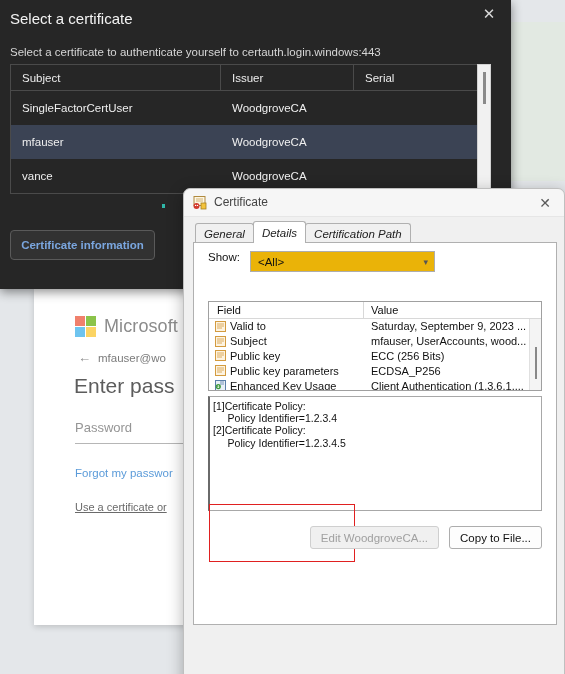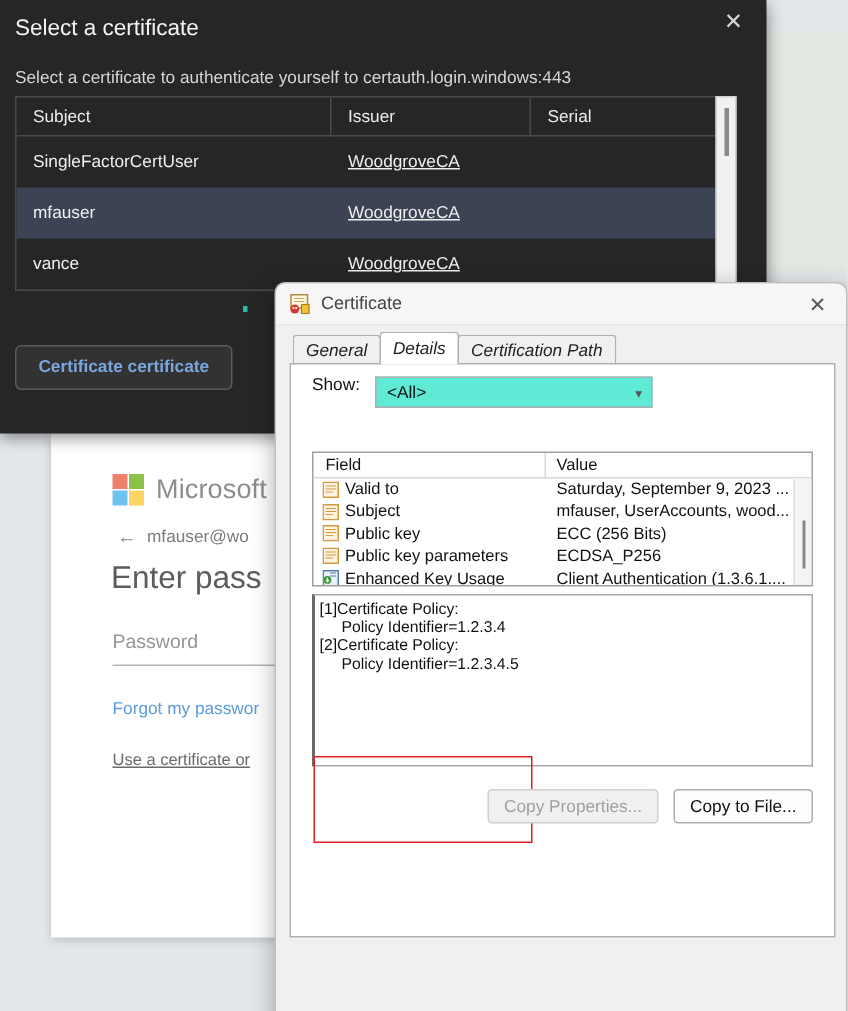--- a/index.html
+++ b/index.html
@@ -111,21 +111,21 @@
   .ch-subject { width: 210px; border-right: 1px solid #4a4a4a; }
   .ch-issuer  { width: 133px; border-right: 1px solid #4a4a4a; }
   .ch-serial  { width: 136px; }
   .certrow {
     display: flex; height: 34px; align-items: center;
     font-size: 11.5px; color: #efefef; cursor: pointer;
   }
   .certrow.selected { background: #3b4354; }
   .certrow .cc { padding-left: 11px; }
   .cc-subject { width: 210px; }
-  .cc-issuer  { width: 133px; text-decoration: underline; }
+  .cc-issuer  { width: 133px; }
   .cc-serial  { width: 136px; }
   .certrow-partial { height: 14px; overflow: hidden; }
   .certpick-scrollbar {
     position: absolute; left: 477px; top: 64px;
     width: 14px; height: 130px;
     background: #f1f1f1; border: 1px solid #d2d2d2;
   }
   .certpick-thumb {
     position: absolute; left: 5px; top: 7px;
     width: 3px; height: 32px; background: #8a8a8a;
@@ -190,21 +190,21 @@
     position: relative; background: #ffffff;
     border: 1px solid #b0b0b0;
     height: 383px; margin-top: -1px;
   }
   .showrow {
     position: absolute; left: 14px; top: 8px;
     display: flex; align-items: flex-start; gap: 10px;
   }
   .showlabel { font-size: 11.5px; color: #111; }
   .showselect {
-    width: 185px; height: 21px; background: #5eead4;
+    width: 185px; height: 21px; background: #eab308;
     border: 1px solid #adadad;
     display: flex; align-items: center; justify-content: space-between;
     padding: 0 6px 0 7px; font-size: 11.5px; color: #111;
     cursor: pointer;
   }
   .chev { color: #555; font-size: 9px; }
 
   .fieldbox {
     position: absolute; left: 14px; top: 58px;
     width: 334px; height: 90px;
@@ -350,21 +350,21 @@
 
       <div class="certrow certrow-partial"></div>
     </div>
 
     <div class="certpick-scrollbar">
       <div class="certpick-thumb"></div>
     </div>
 
     <div class="certpick-teal-dot"></div>
 
-    <div class="certinfo-btn">Certificate certificate</div>
+    <div class="certinfo-btn">Certificate information</div>
   </div>
 
   <div class="certdlg">
 
     <div class="certdlg-titlebar">
       <svg class="certdlg-icon" viewBox="0 0 16 16">
         <rect x="2" y="1.5" width="11" height="9" fill="#fdf6e3" stroke="#b08a3e" stroke-width="1"></rect>
         <line x1="4" y1="4" x2="11" y2="4" stroke="#c8a45c" stroke-width="0.8"></line>
         <line x1="4" y1="6" x2="11" y2="6" stroke="#c8a45c" stroke-width="0.8"></line>
         <circle cx="4.5" cy="11" r="3" fill="#d23b2e"></circle>
@@ -473,21 +473,21 @@
 
         <div class="detailbox">
           <div class="detailtext">[1]Certificate Policy:
      Policy Identifier=1.2.3.4
 [2]Certificate Policy:
      Policy Identifier=1.2.3.4.5</div>
         </div>
         <div class="redbox"></div>
 
         <div class="btnrow">
-          <div class="w-btn disabled">Copy Properties...</div>
+          <div class="w-btn disabled">Edit WoodgroveCA...</div>
           <div class="w-btn plain">Copy to File...</div>
         </div>
 
       </div>
     </div>
 
 
   </div>
 
 </div>

